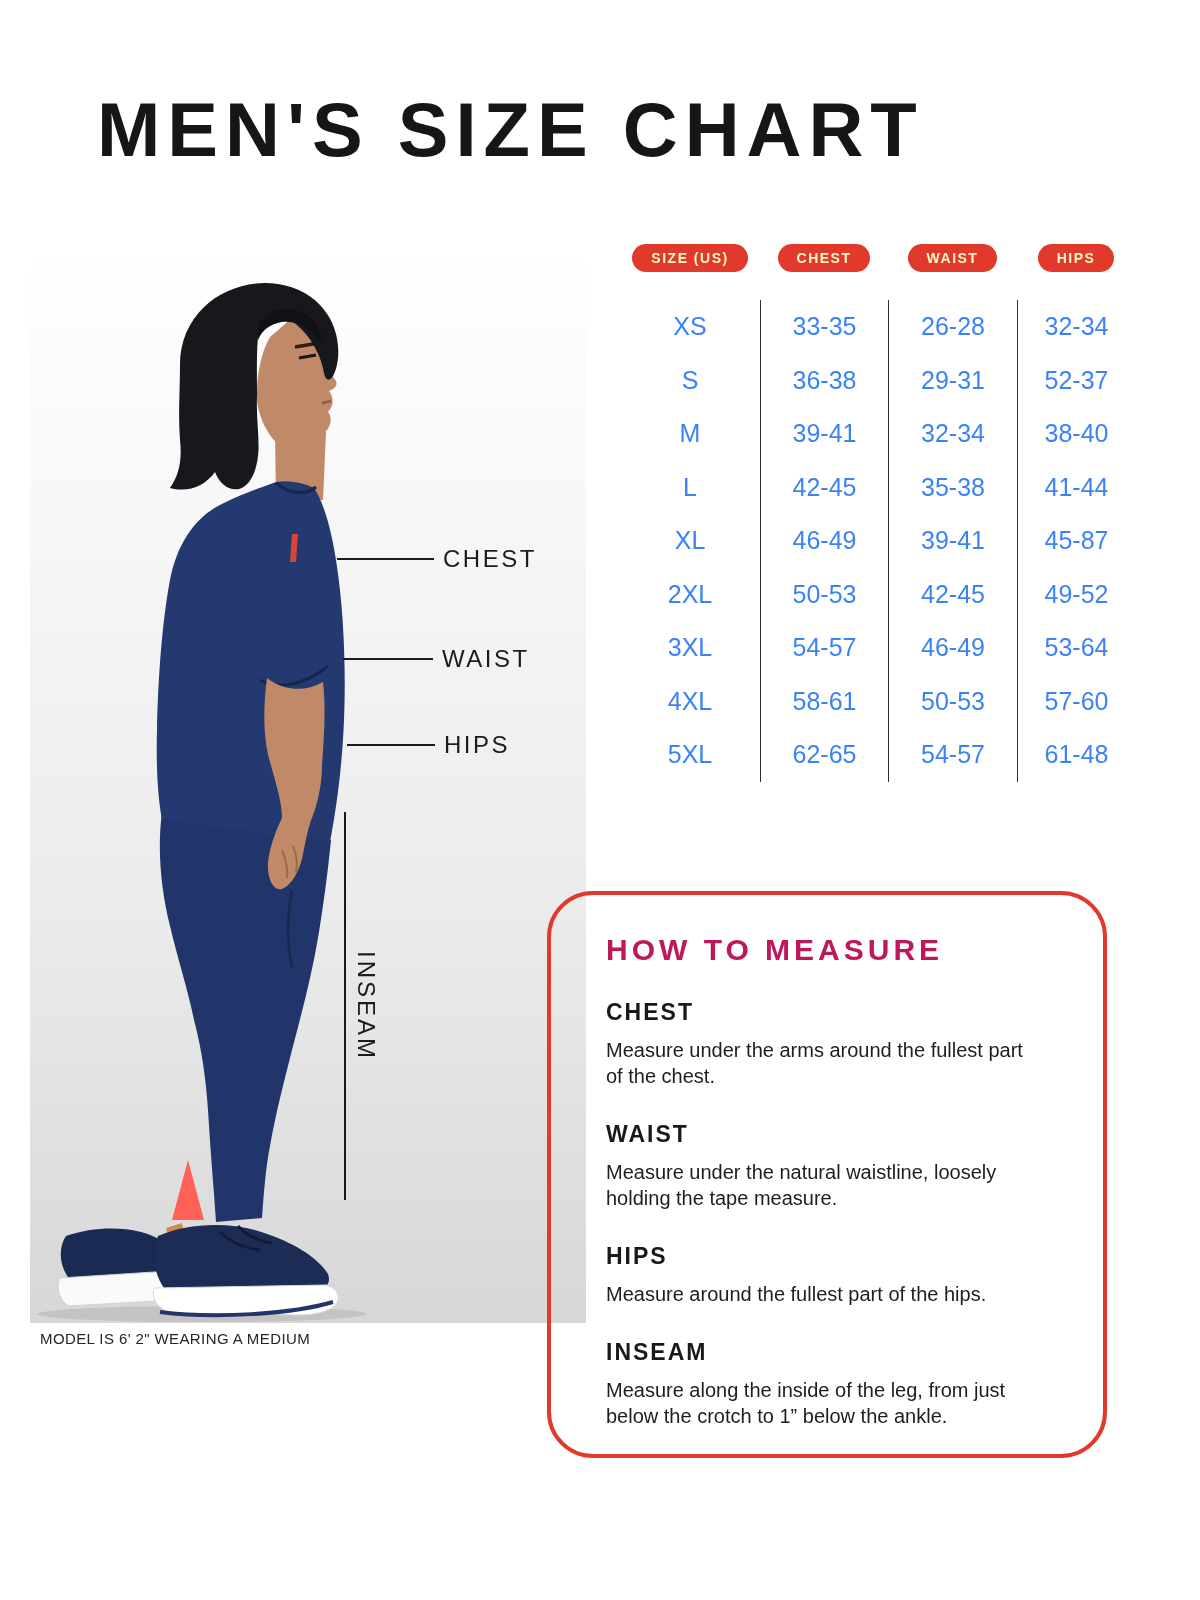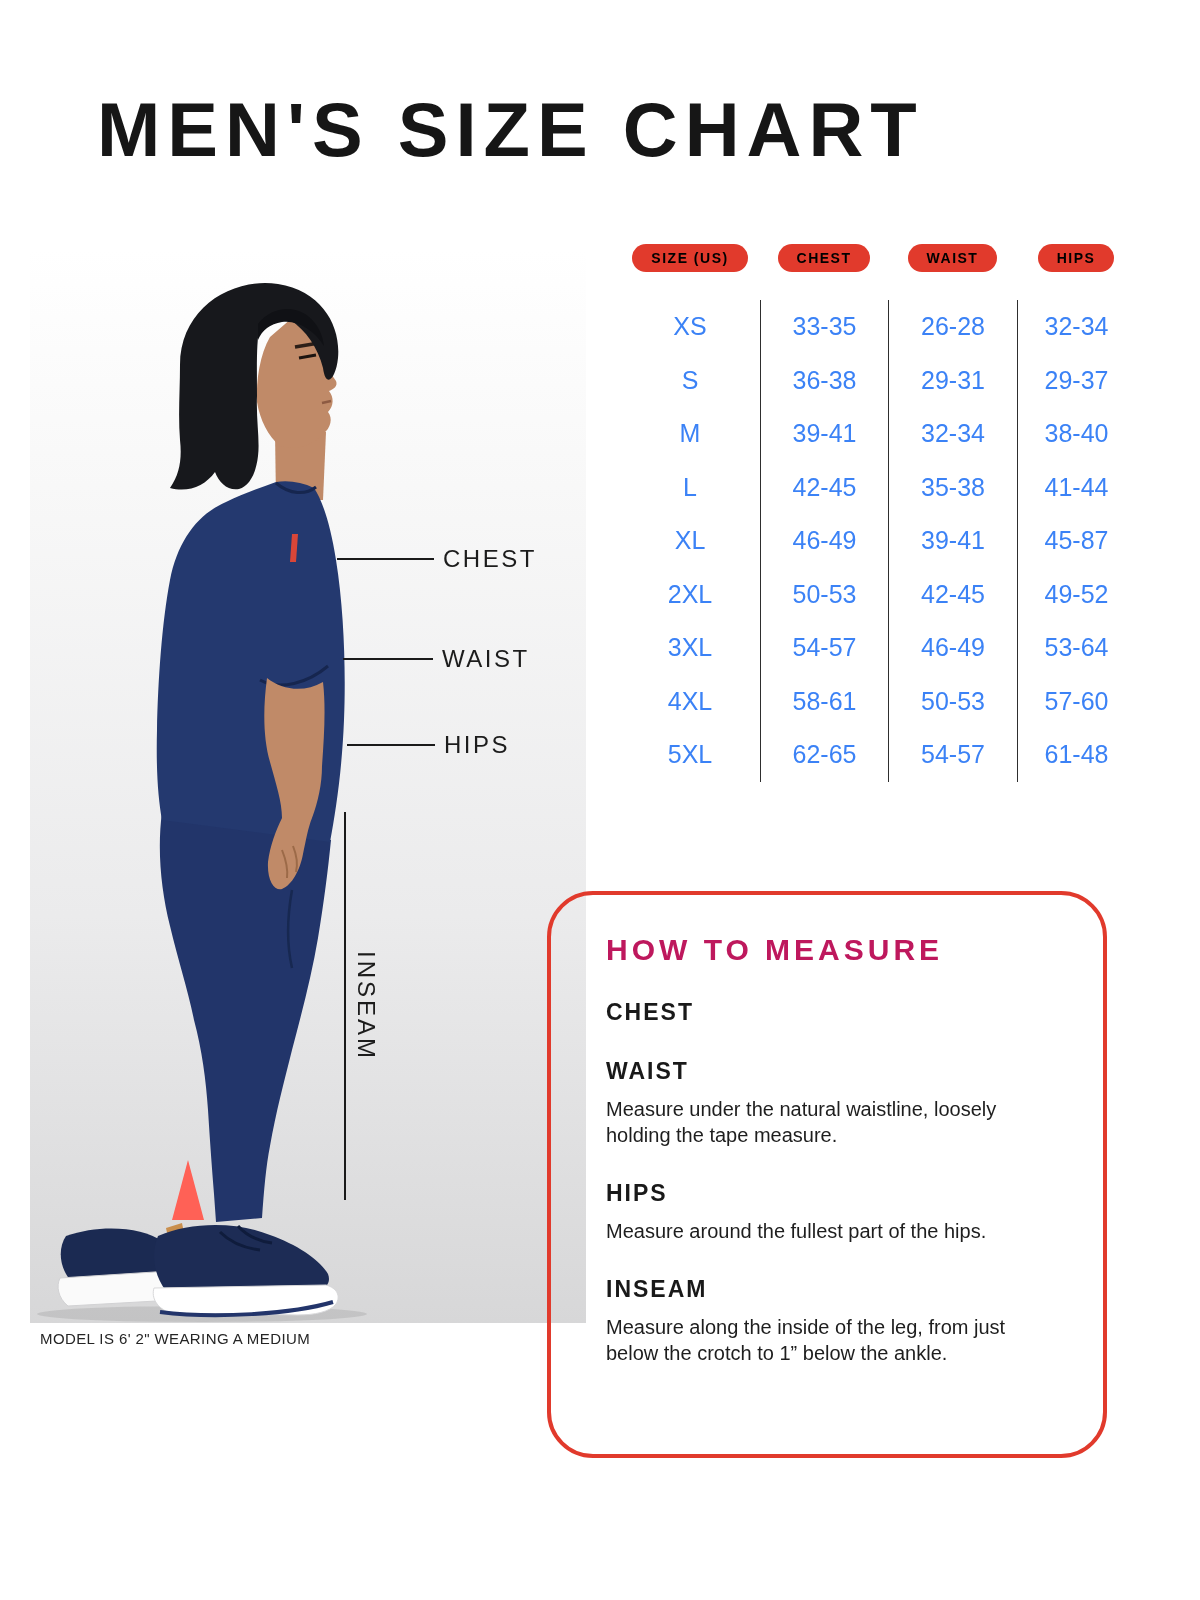--- a/index.html
+++ b/index.html
@@ -33,21 +33,21 @@
   .caption{
     position:absolute;left:40px;top:1330px;
     font-size:15px;letter-spacing:0.4px;color:#252525;
   }
   
   .size-table{position:absolute;left:620px;top:244px;width:515px;}
   .thead,.tr{display:grid;grid-template-columns:140px 128px 129px 118px;}
   .thead{margin-bottom:28px;}
   .th-cell{display:flex;justify-content:center;align-items:center;}
   .pill{
-    display:inline-block;background:var(--accent,#e13a2c);color:#000000;
+    display:inline-block;background:var(--accent,#e13a2c);color:#fef9c3;
     font-size:14px;font-weight:700;letter-spacing:1.5px;
     line-height:28px;height:28px;padding:0 19px;border-radius:14px;white-space:nowrap;
   }
   .td{
     height:53.5px;display:flex;align-items:center;justify-content:center;
     font-size:25px;color:#3b82f6;
   }
   .tr .td:nth-child(n+2){border-left:1.5px solid #2e2e2e;}
   
   .howto{
@@ -148,21 +148,21 @@
         <div class="tr">
           <div class="td">XS</div>
           <div class="td">33-35</div>
           <div class="td">26-28</div>
           <div class="td">32-34</div>
         </div>
         <div class="tr">
           <div class="td">S</div>
           <div class="td">36-38</div>
           <div class="td">29-31</div>
-          <div class="td">29-37</div>
+          <div class="td">52-37</div>
         </div>
         <div class="tr">
           <div class="td">M</div>
           <div class="td">39-41</div>
           <div class="td">32-34</div>
           <div class="td">38-40</div>
         </div>
         <div class="tr">
           <div class="td">L</div>
           <div class="td">42-45</div>
@@ -199,20 +199,22 @@
           <div class="td">54-57</div>
           <div class="td">61-48</div>
         </div>
       </div>
   </div>
 
   <div class="howto">
     <h2>HOW TO MEASURE</h2>
     <div>
         <h3 class="sec-head">CHEST</h3>
+        <p class="sec-text">Measure under the arms around the fullest part
+of the chest.</p>
         <h3 class="sec-head">WAIST</h3>
         <p class="sec-text">Measure under the natural waistline, loosely
 holding the tape measure.</p>
         <h3 class="sec-head">HIPS</h3>
         <p class="sec-text">Measure around the fullest part of the hips.</p>
         <h3 class="sec-head">INSEAM</h3>
         <p class="sec-text">Measure along the inside of the leg, from just
 below the crotch to 1” below the ankle.</p>
       </div>
   </div>

